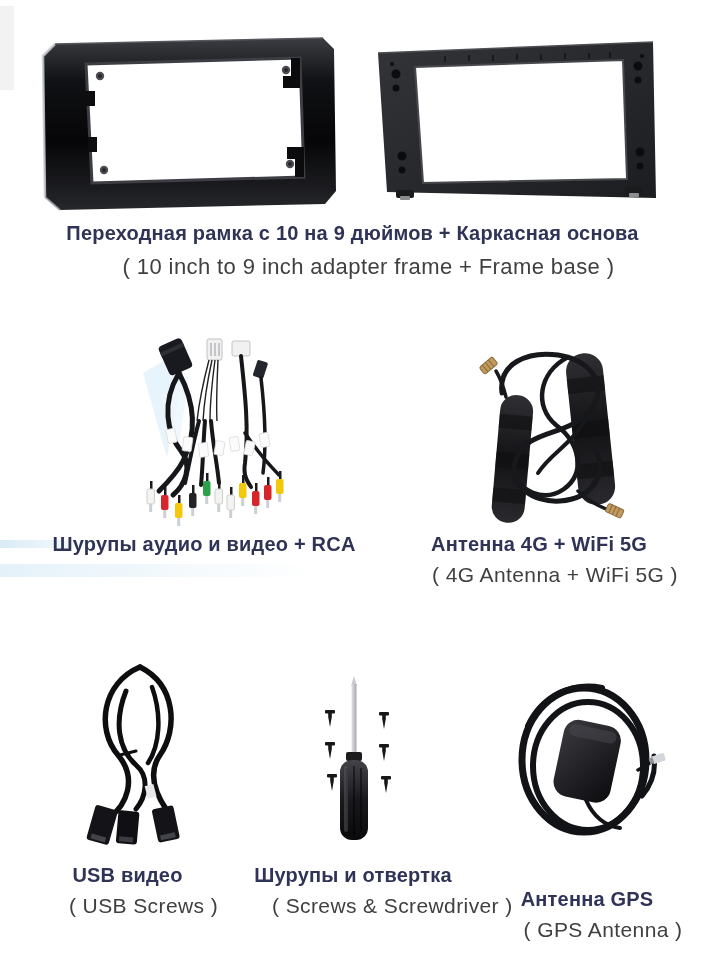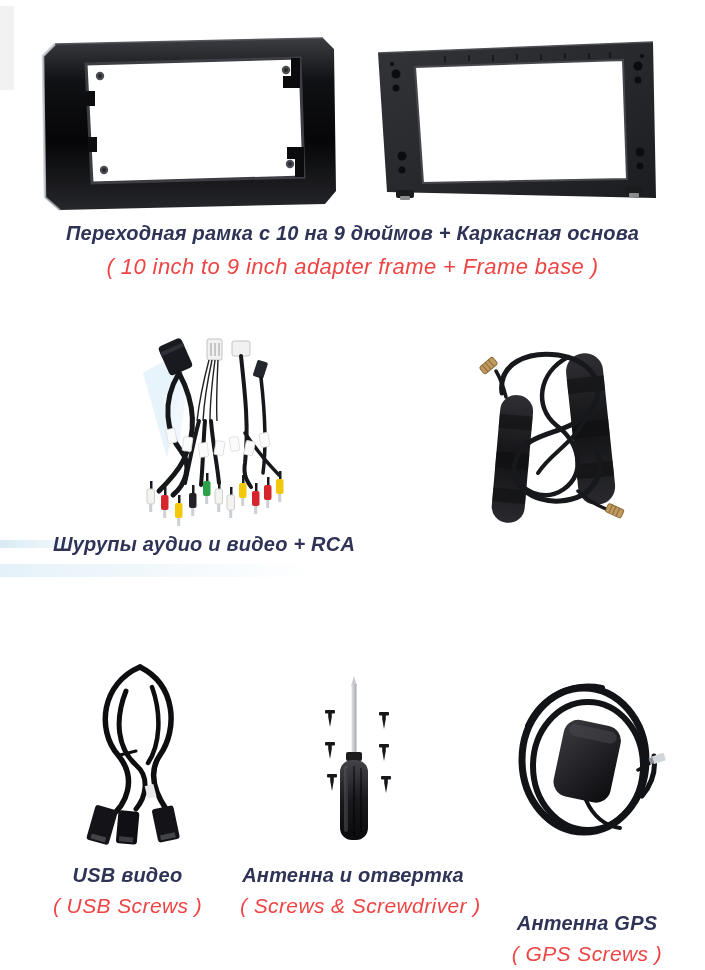--- a/index.html
+++ b/index.html
@@ -1,22 +1,22 @@
 <!DOCTYPE html>
 <html><head>
 <meta charset="utf-8">
 <style>
   html,body{margin:0;padding:0;background:#fff;}
   .canvas{position:relative;width:705px;height:970px;background:#ffffff;overflow:hidden;
-          font-family:"Liberation Sans",sans-serif;font-style:italic;}
+          font-family:"Liberation Sans",sans-serif;}
   .fig{position:absolute;}
   .fig svg{display:block;width:100%;height:100%;}
   .cap{position:absolute;text-align:center;}
   .ru{font-weight:700;font-size:20px;color:#2f3457;letter-spacing:.2px;white-space:nowrap;line-height:1.15;}
-  .en{font-weight:400;font-size:21px;color:#ef4444;letter-spacing:.4px;white-space:nowrap;line-height:1.15;margin-top:7px;}
+  .en{font-weight:400;font-size:21px;color:#404040;letter-spacing:.4px;white-space:nowrap;line-height:1.15;margin-top:7px;padding-left:32px;}
   .cap-top .en{font-size:22px;margin-top:9px;}
   .stripe{position:absolute;background:linear-gradient(to right,#cfe6f4,rgba(207,230,244,0));}
   .smudge{position:absolute;left:0;top:6px;width:14px;height:84px;background:#ececee;opacity:.7;}
 </style>
 </head>
 <body>
 
 <div class="canvas">
 
   <div class="smudge"></div>
@@ -232,20 +232,24 @@
       <g transform="rotate(25 146 178)">
         <rect x="138" y="173" width="17" height="9" rx="2" fill="#c09a5f" stroke="#8a6a38"></rect>
         <path d="M142,173 v9 M146,173 v9 M150,173 v9" stroke="#8a6a38" stroke-width="1"></path>
       </g>
     </svg>
   </div>
 
   <div class="cap" style="left:16px;top:533px;width:376px;">
     <div class="ru">Шурупы аудио и видео + RCA</div>
   </div>
+  <div class="cap" style="left:398px;top:533px;width:282px;">
+    <div class="ru">Антенна 4G + WiFi 5G</div>
+    <div class="en">( 4G Antenna + WiFi 5G )</div>
+  </div>
 
   <div class="fig" style="left:60px;top:657px;width:162px;height:200px;">
     <svg viewBox="0 0 162 200">
       <g fill="none" stroke="#0e0e10" stroke-linecap="round">
         <path d="M80,10 C42,26 36,72 58,98 C78,122 66,148 50,160" stroke-width="5.5"></path>
         <path d="M80,10 C116,28 118,72 100,98 C86,118 98,140 106,152" stroke-width="5.5"></path>
         <path d="M66,34 C54,64 58,92 76,108 C90,120 86,140 76,152" stroke-width="5"></path>
         <path d="M92,30 C102,58 100,88 88,106" stroke-width="4.5"></path>
         <path d="M60,98 L76,94" stroke-width="3"></path>
       </g>
@@ -344,21 +348,21 @@
         <rect x="147" y="89" width="4" height="6" fill="#8e9196"></rect>
       </g>
     </svg>
   </div>
 
   <div class="cap" style="left:25px;top:864px;width:205px;">
     <div class="ru">USB видео</div>
     <div class="en">( USB Screws )</div>
   </div>
   <div class="cap" style="left:240px;top:864px;width:226px;">
-    <div class="ru">Антенна и отвертка</div>
+    <div class="ru">Шурупы и отвертка</div>
     <div class="en">( Screws &amp; Screwdriver )</div>
   </div>
-  <div class="cap" style="left:474px;top:912px;width:226px;">
+  <div class="cap" style="left:474px;top:888px;width:226px;">
     <div class="ru">Антенна GPS</div>
-    <div class="en">( GPS Screws )</div>
+    <div class="en">( GPS Antenna )</div>
   </div>
 
 </div>
 
 </body></html>

